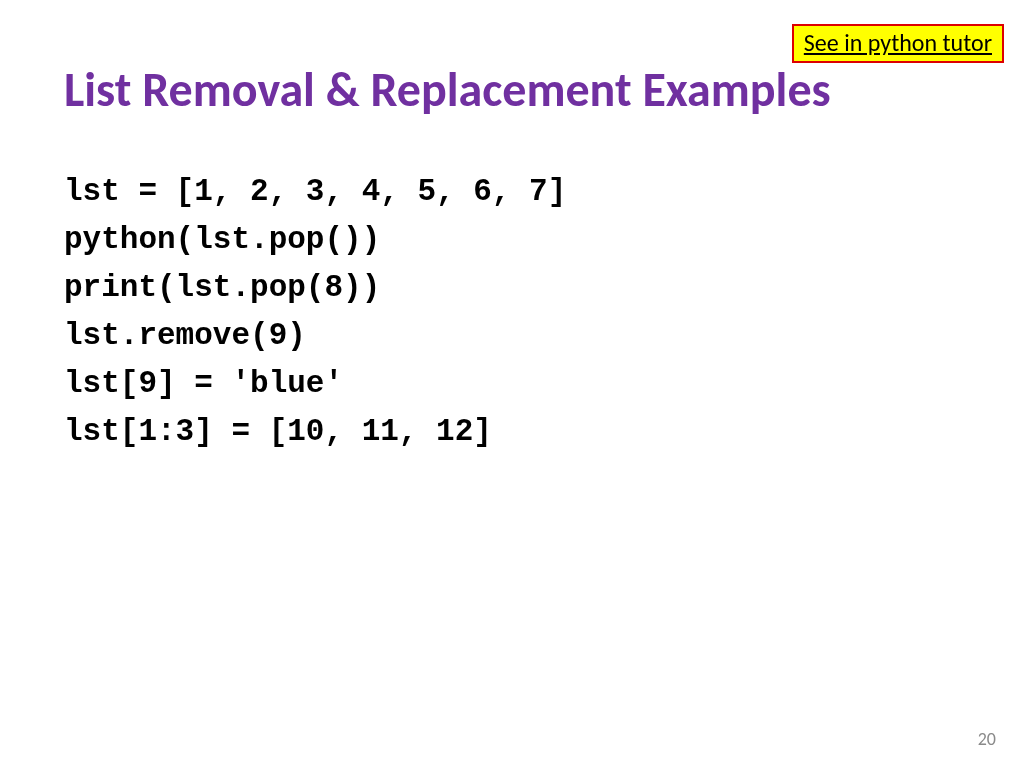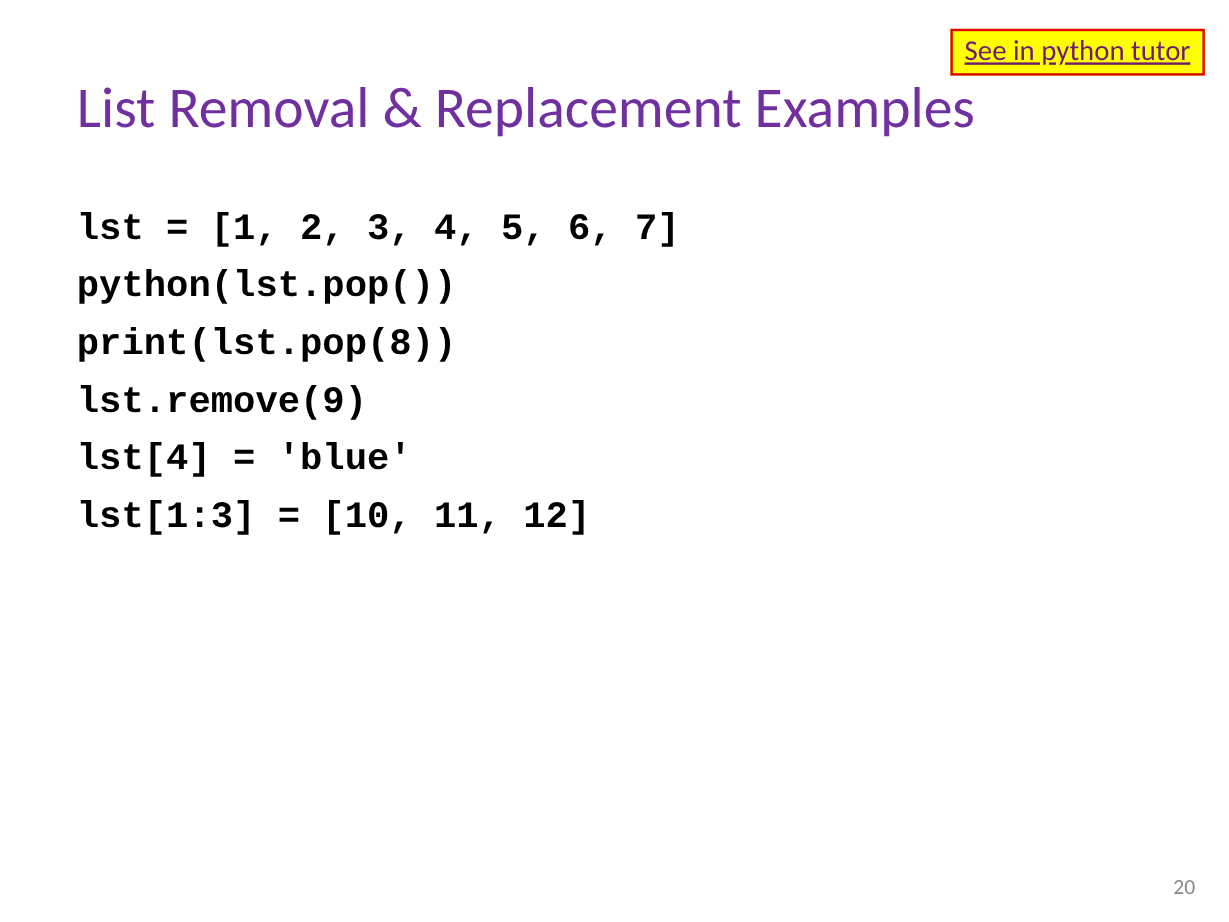--- a/index.html
+++ b/index.html
@@ -14,32 +14,32 @@
   }
   .link-box {
     position: absolute;
     top: 24px;
     right: 20px;
     background: #ffff00;
     border: 2px solid #dd0000;
     padding: 2px 10px 4px 10px;
   }
   .link-box span {
-    color: #701a75;
+    color: #000000;
     text-decoration: underline;
     font-size: 24px;
     font-family: Calibri, Arial, sans-serif;
   }
   .title {
     position: absolute;
     top: 64px;
     left: 64px;
     right: 40px;
     color: #7030a0;
-    font-weight: 400;
+    font-weight: 700;
     font-size: 48px;
     font-family: Calibri, Arial, sans-serif;
     line-height: 1.1;
   }
   .code-block {
     position: absolute;
     top: 168px;
     left: 64px;
     font-family: "Courier New", Courier, monospace;
     font-weight: bold;
@@ -63,16 +63,16 @@
 <div class="link-box">
   <span>See in python tutor</span>
 </div>
 
 <div class="title">List Removal &amp; Replacement Examples</div>
 
 <div class="code-block"><span>lst = [1, 2, 3, 4, 5, 6, 7]</span>
 <span>python(lst.pop())</span>
 <span>print(lst.pop(8))</span>
 <span>lst.remove(9)</span>
-<span>lst[4] = 'blue'</span>
+<span>lst[9] = 'blue'</span>
 <span>lst[1:3] = [10, 11, 12]</span></div>
 
 <div class="page-number">20</div>
 
 </body></html>

